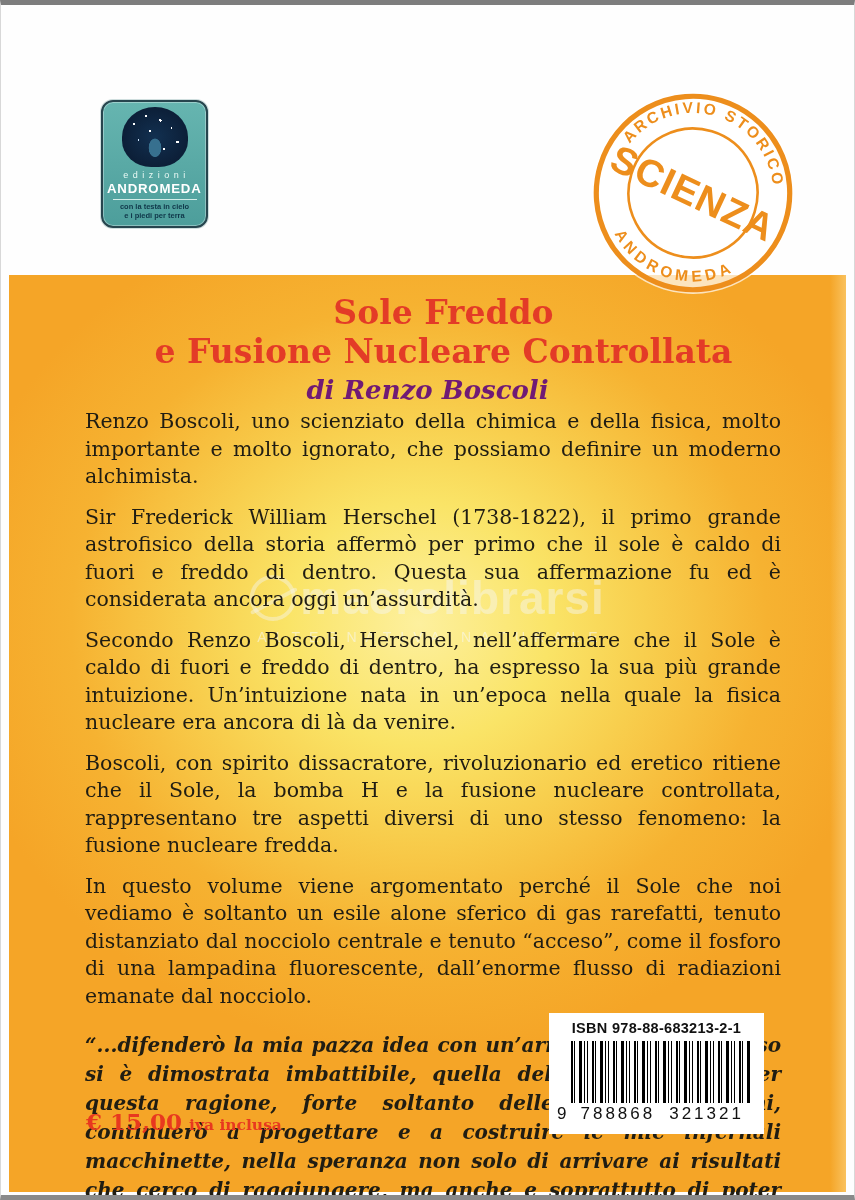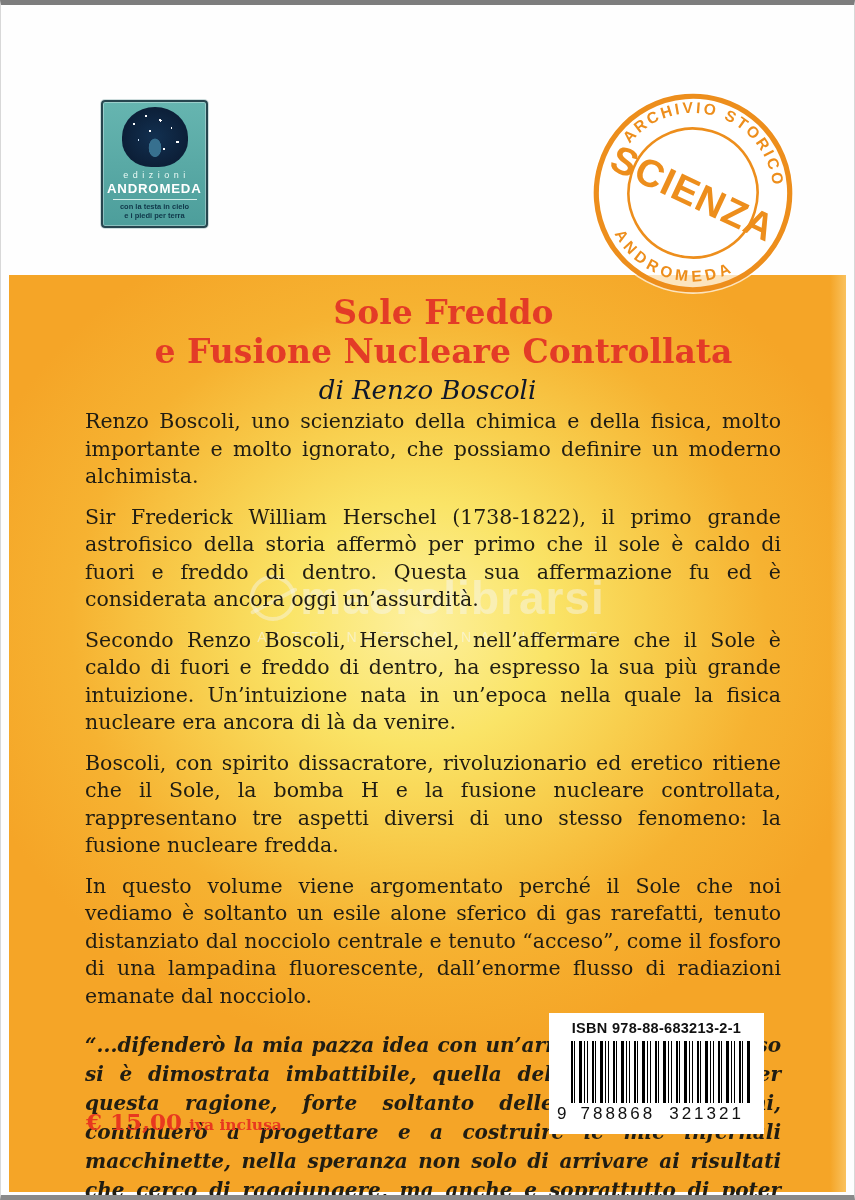--- a/index.html
+++ b/index.html
@@ -13,21 +13,21 @@
           background:
             radial-gradient(ellipse 470px 430px at 49% 38%,
               #fdf09e 0%, #fae467 28%, #f8cf4e 48%, #f6b231 74%, #f5a527 100%);
   }
   .band::after { content:""; position:absolute; top:0; right:0; bottom:0; width:16px;
           background:linear-gradient(90deg, rgba(255,255,255,0), rgba(255,228,160,0.45)); }
 
   
   .logo { position:absolute; left:100px; top:95px; width:107px; height:128px;
           background:linear-gradient(#66b5b0, #4d9e9b);
-          border:2px solid #27454e; border-radius:4px;
+          border:2px solid #27454e; border-radius:12px;
           box-shadow: inset 0 0 0 1px rgba(255,255,255,0.35), 0 0 0 1px rgba(160,190,190,0.5);
           display:flex; flex-direction:column; align-items:center; padding-top:5px; }
   .logo-head { width:66px; height:60px; border-radius:52% 52% 46% 46%;
           background:
             radial-gradient(circle 1.2px at 18% 28%, #fff 99%, transparent),
             radial-gradient(circle 1.1px at 36% 15%, #fff 99%, transparent),
             radial-gradient(circle 1.4px at 58% 22%, #fff 99%, transparent),
             radial-gradient(circle 1px  at 75% 35%, #fff 99%, transparent),
             radial-gradient(circle 1.3px at 84% 58%, #fff 99%, transparent),
             radial-gradient(circle 1px  at 25% 55%, #cfe6ff 99%, transparent),
@@ -45,21 +45,21 @@
           font-size:7.5px; line-height:9px; text-align:center; }
 
   
   .stamp { position:absolute; left:588px; top:84px; width:208px; height:208px; z-index:6; }
   .stamp svg { width:100%; height:100%; }
   .stamp text { font-family:"Liberation Sans",sans-serif; font-weight:bold; fill:#ed8e1c; }
 
   
   .title-block { position:absolute; left:0; right:0; top:288px; text-align:center; z-index:3; }
   .title-line { color:#e33b27; font-weight:bold; font-size:33px; line-height:39px;margin-left:32px; }
-  .title-byline { color:#0f172a; font-weight:normal; font-style:italic; font-size:26px; margin-top:4px; }
+  .title-byline { color:#701a75; font-weight:bold; font-style:italic; font-size:26px; margin-top:4px; }
 
   
   .copy { position:absolute; left:84px; width:696px; top:403px; z-index:3; color:#201d13; }
   .copy p { font-size:20.5px; line-height:27.5px; text-align:justify; margin-bottom:13px; }
   .copy p.quote { font-style:italic; font-weight:bold; font-size:20px; line-height:29px; margin-top:21px; }
 
   
   .watermark { position:absolute; left:50%; top:566px; transform:translateX(-50%);
           z-index:2; text-align:center; pointer-events:none; }
   .wm-row { display:flex; align-items:center; justify-content:center; gap:4px;text-align:right; }

